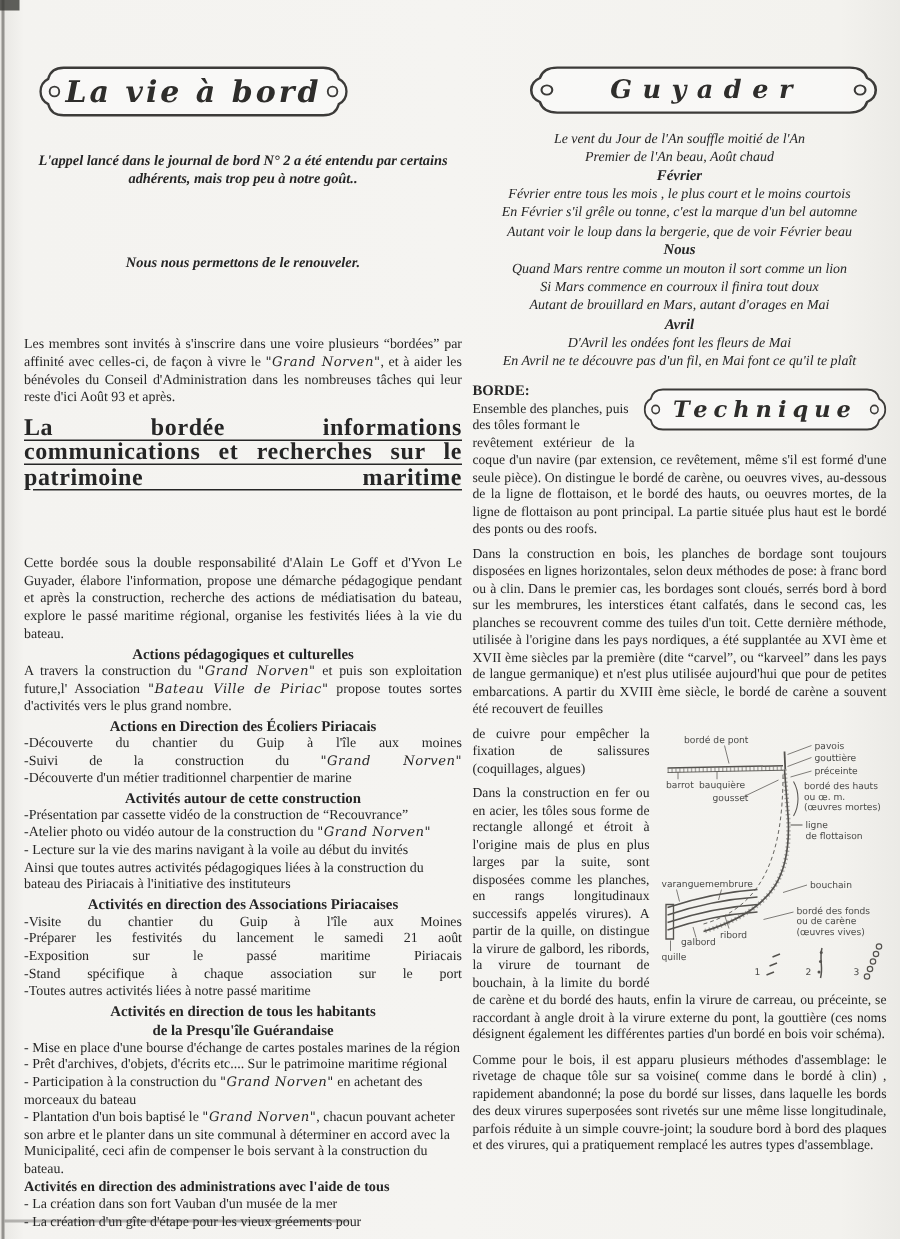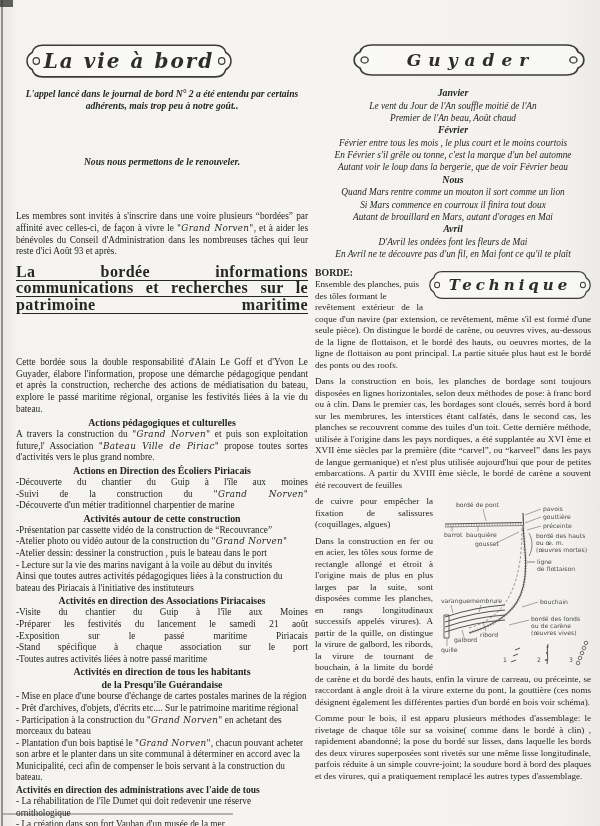--- a/index.html
+++ b/index.html
@@ -17,21 +17,21 @@
   .col-left { left:16px; width:292px; }
   .col-right { left:315px; width:276px; }
 
   
   .plaque { position:relative; }
   .plaque svg { display:block; width:100%; height:100%; }
   .ptitle {
     position:absolute; inset:0; display:flex; align-items:center; justify-content:center;
     font-family:"DejaVu Serif", serif; font-style:italic; font-weight:bold; color:#2e2d2b;
   }
-  .plaque-vie { width:206px; height:38px; margin:0 0 8px 10px; }
+  .plaque-vie { width:206px; height:38px; margin:0 0 22px 10px; }
   .plaque-vie .ptitle { font-size:20px; letter-spacing:2px; }
   .plaque-dictons { width:232px; height:36px; margin:0 0 9px 38px; }
   .plaque-dictons .ptitle { font-size:17px; letter-spacing:7px; padding-left:4px; }
   .plaque-tech { width:162px; height:32px; float:right; margin:2px 0 3px 6px; }
   .plaque-tech .ptitle { font-size:15px; letter-spacing:4px; }
 
   
   .bi { font-style:italic; font-weight:bold; text-align:center; font-size:9.6px; line-height:11.8px; }
   .body-l { font-size:9.3px; line-height:11.6px; text-align:justify; }
   .line { font-size:9.3px; line-height:11.6px; }
@@ -89,58 +89,55 @@
     <div class="body-l"><span>A travers la construction du </span><span class="script">"Grand Norven"</span><span> et puis son exploitation future,l' Association </span><span class="script">"Bateau Ville de Piriac"</span><span> propose toutes sortes d'activités vers le plus grand nombre.</span></div>
 
     <div class="h-sub">Actions en Direction des Écoliers Piriacais</div>
     <div class="line just">-Découverte du chantier du Guip à l'île aux moines</div>
     <div class="line just"><span>-Suivi de la construction du </span><span class="script">"Grand Norven"</span></div>
     <div class="line">-Découverte d'un métier traditionnel charpentier de marine</div>
 
     <div class="h-sub">Activités autour de cette construction</div>
     <div class="line">-Présentation par cassette vidéo de la construction de “Recouvrance”</div>
     <div class="line"><span>-Atelier photo ou vidéo autour de la construction du </span><span class="script">"Grand Norven"</span></div>
-    <div class="line">-Atelier dessin: dessiner la construction , puis le bateau dans le port</div>
     <div class="line">- Lecture sur la vie des marins navigant à la voile au début du invités</div>
 
     <div class="line">Ainsi que toutes autres activités pédagogiques liées à la construction du bateau des Piriacais à l'initiative des instituteurs</div>
 
     <div class="h-sub">Activités en direction des Associations Piriacaises</div>
     <div class="line just">-Visite du chantier du Guip à l'île aux Moines</div>
     <div class="line just">-Préparer les festivités du lancement le samedi 21 août</div>
     <div class="line just">-Exposition sur le passé maritime Piriacais</div>
     <div class="line just">-Stand spécifique à chaque association sur le port</div>
     <div class="line">-Toutes autres activités liées à notre passé maritime</div>
 
     <div class="h-sub">Activités en direction de tous les habitants</div>
     <div class="h-sub">de la Presqu'île Guérandaise</div>
     <div class="line">- Mise en place d'une bourse d'échange de cartes postales marines de la région</div>
     <div class="line">- Prêt d'archives, d'objets, d'écrits etc.... Sur le patrimoine maritime régional</div>
     <div class="line"><span>- Participation à la construction du </span><span class="script">"Grand Norven"</span><span> en achetant des morceaux du bateau</span></div>
     <div class="line"><span>- Plantation d'un bois baptisé le </span><span class="script">"Grand Norven"</span><span>, chacun pouvant acheter son arbre et le planter dans un site communal à déterminer en accord avec la Municipalité, ceci afin de compenser le bois servant à la construction du bateau.</span></div>
 
     <div class="h-sub-wide">Activités en direction des administrations avec l'aide de tous</div>
-    <div class="line">- La réhabilitation de l'île Dumet qui doit redevenir une réserve ornithologique</div>
     <div class="line">- La création dans son fort Vauban d'un musée de la mer</div>
     <div class="line">- La création d'un gîte d'étape pour les vieux gréements pour</div>
   </div>
 
   <div class="col col-right">
 
     <div class="plaque plaque-dictons">
       <svg viewBox="0 0 200 36" preserveAspectRatio="none">
         <path d="M16,3 H184 C190,3 193,6 194,10 C198,12 199,15 199,18 C199,21 198,24 194,26 C193,30 190,33 184,33 H16 C10,33 7,30 6,26 C2,24 1,21 1,18 C1,15 2,12 6,10 C7,6 10,3 16,3 Z" fill="rgba(255,255,255,0.45)" stroke="#3c3b39" stroke-width="1.5"></path>
         <circle cx="10" cy="18" r="3.1" fill="none" stroke="#3c3b39" stroke-width="1.2"></circle>
         <circle cx="190" cy="18" r="3.1" fill="none" stroke="#3c3b39" stroke-width="1.2"></circle>
       </svg>
       <span class="ptitle">Guyader</span>
     </div>
 
     <div>
-      <div class="month">Janvier</div>
       <div class="dicton">Le vent du Jour de l'An souffle moitié de l'An</div>
       <div class="dicton">Premier de l'An beau, Août chaud</div>
       <div class="month">Février</div>
       <div class="dicton">Février entre tous les mois , le plus court et le moins courtois</div>
       <div class="dicton">En Février s'il grêle ou tonne, c'est la marque d'un bel automne</div>
       <div class="dicton">Autant voir le loup dans la bergerie, que de voir Février beau</div>
       <div class="month">Nous</div>
       <div class="dicton">Quand Mars rentre comme un mouton il sort comme un lion</div>
       <div class="dicton">Si Mars commence en courroux il finira tout doux</div>
       <div class="dicton">Autant de brouillard en Mars, autant d'orages en Mai</div>

